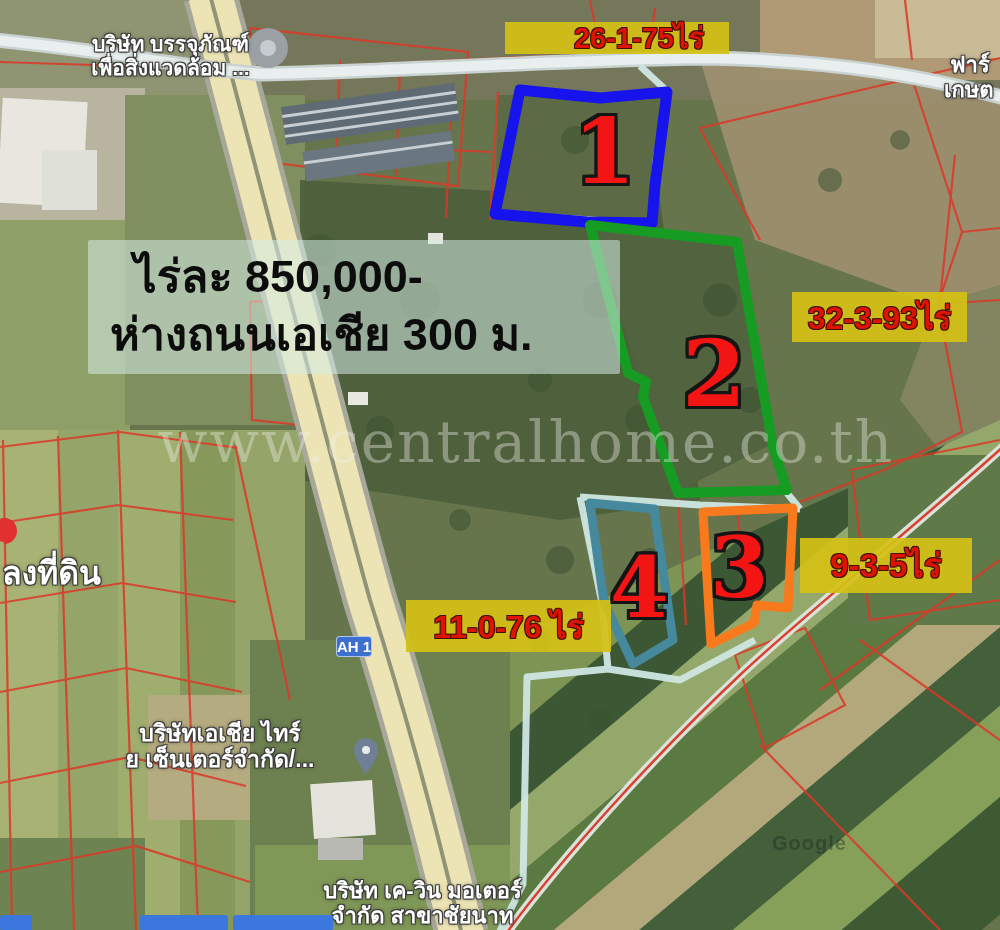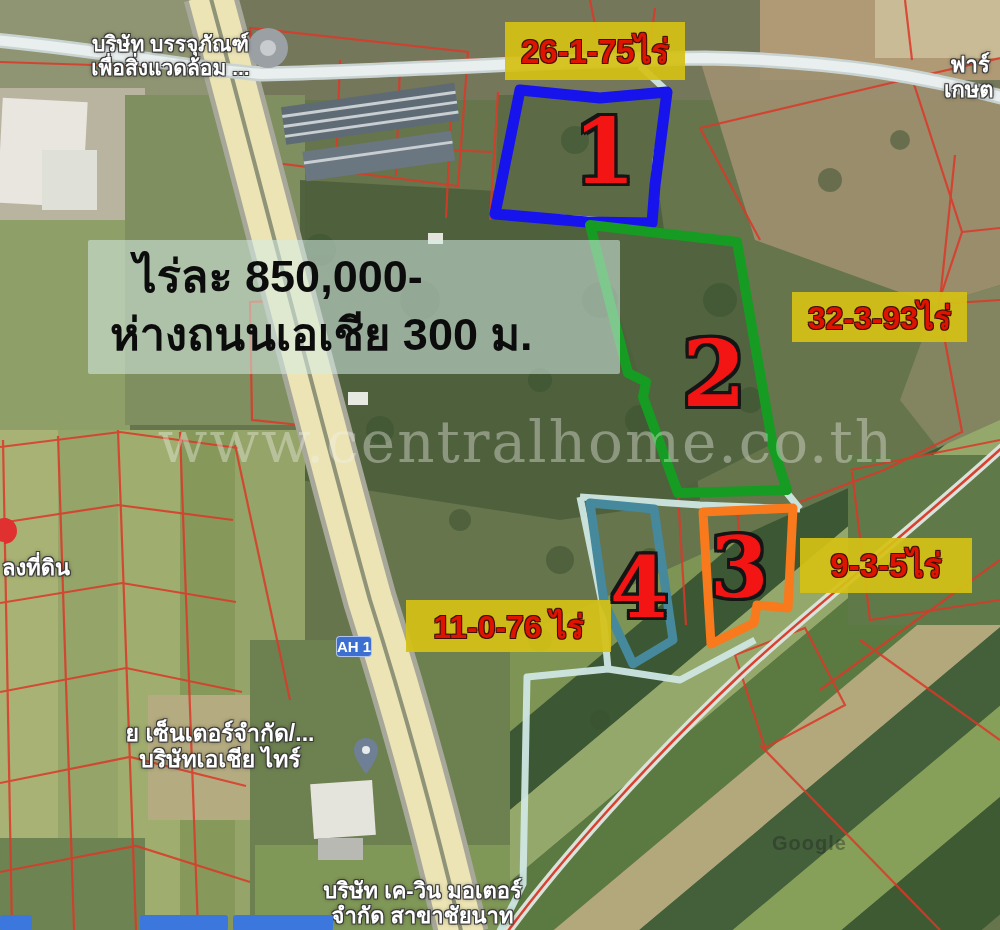--- a/index.html
+++ b/index.html
@@ -197,33 +197,33 @@
   <div class="abs place-label" style="left:58px;top:32px;width:225px;font-size:21px;">
     <div>บริษัท บรรจุภัณฑ์</div>
     <div>เพื่อสิ่งแวดล้อม ...</div>
   </div>
 
   <div class="abs place-label" style="left:950px;top:52px;width:120px;text-align:left;font-size:22px;">
     <div>ฟาร์</div>
     <div style="margin-left:-6px;">เกษต</div>
   </div>
 
-  <div class="abs place-label" style="left:2px;top:555px;font-size:22px;">ลงที่ดิน</div>
+  <div class="abs place-label" style="left:2px;top:555px;font-size:32px;">ลงที่ดิน</div>
 
   <div class="abs place-label" style="left:80px;top:720px;width:280px;font-size:23px;">
+    <div>บริษัทเอเชีย ไทร์</div>
     <div>ย เซ็นเตอร์จำกัด/...</div>
-    <div>บริษัทเอเชีย ไทร์</div>
   </div>
 
   <div class="abs place-label" style="left:295px;top:878px;width:255px;font-size:22px;">
     <div>บริษัท เค-วิน มอเตอร์</div>
     <div>จำกัด สาขาชัยนาท</div>
   </div>
 
-  <div class="abs area-badge" style="left:505px;top:22px;width:180px;height:58px;font-size:33px;">26-1-75ไร่</div>
+  <div class="abs area-badge" style="left:505px;top:22px;width:180px;height:32px;font-size:29px;padding-left:44px;">26-1-75ไร่</div>
   <div class="abs area-badge" style="left:792px;top:292px;width:175px;height:50px;font-size:32px;text-align:center;">32-3-93ไร่</div>
   <div class="abs area-badge" style="left:800px;top:538px;width:172px;height:55px;font-size:33px;">9-3-5ไร่</div>
   <div class="abs area-badge" style="left:406px;top:600px;width:205px;height:52px;font-size:32px;">11-0-76 ไร่</div>
 
   <div class="abs banner" style="left:88px;top:240px;width:490px;">
     <div class="l1">ไร่ละ 850,000-</div>
     <div>ห่างถนนเอเชีย 300 ม.</div>
   </div>
 
   <div class="abs watermark" style="left:0;top:408px;margin-left:26px;">www.centralhome.co.th</div>

